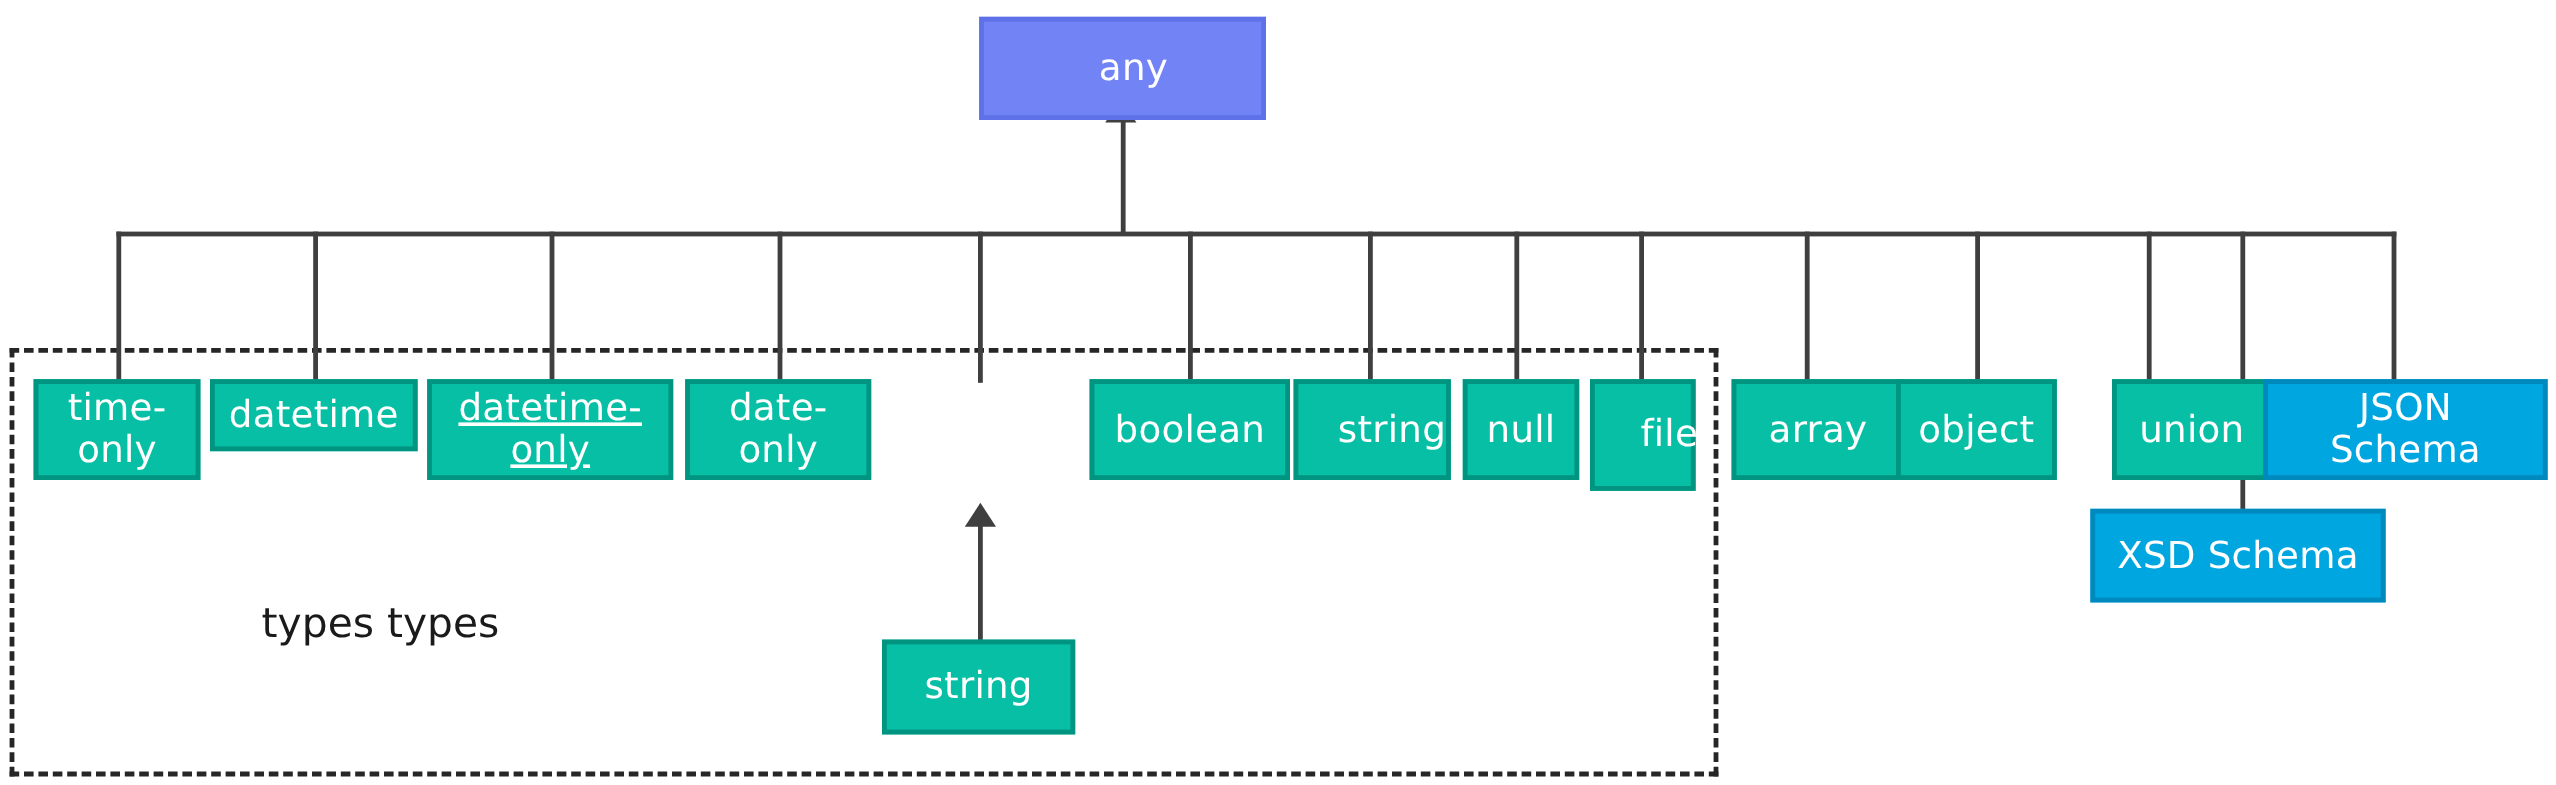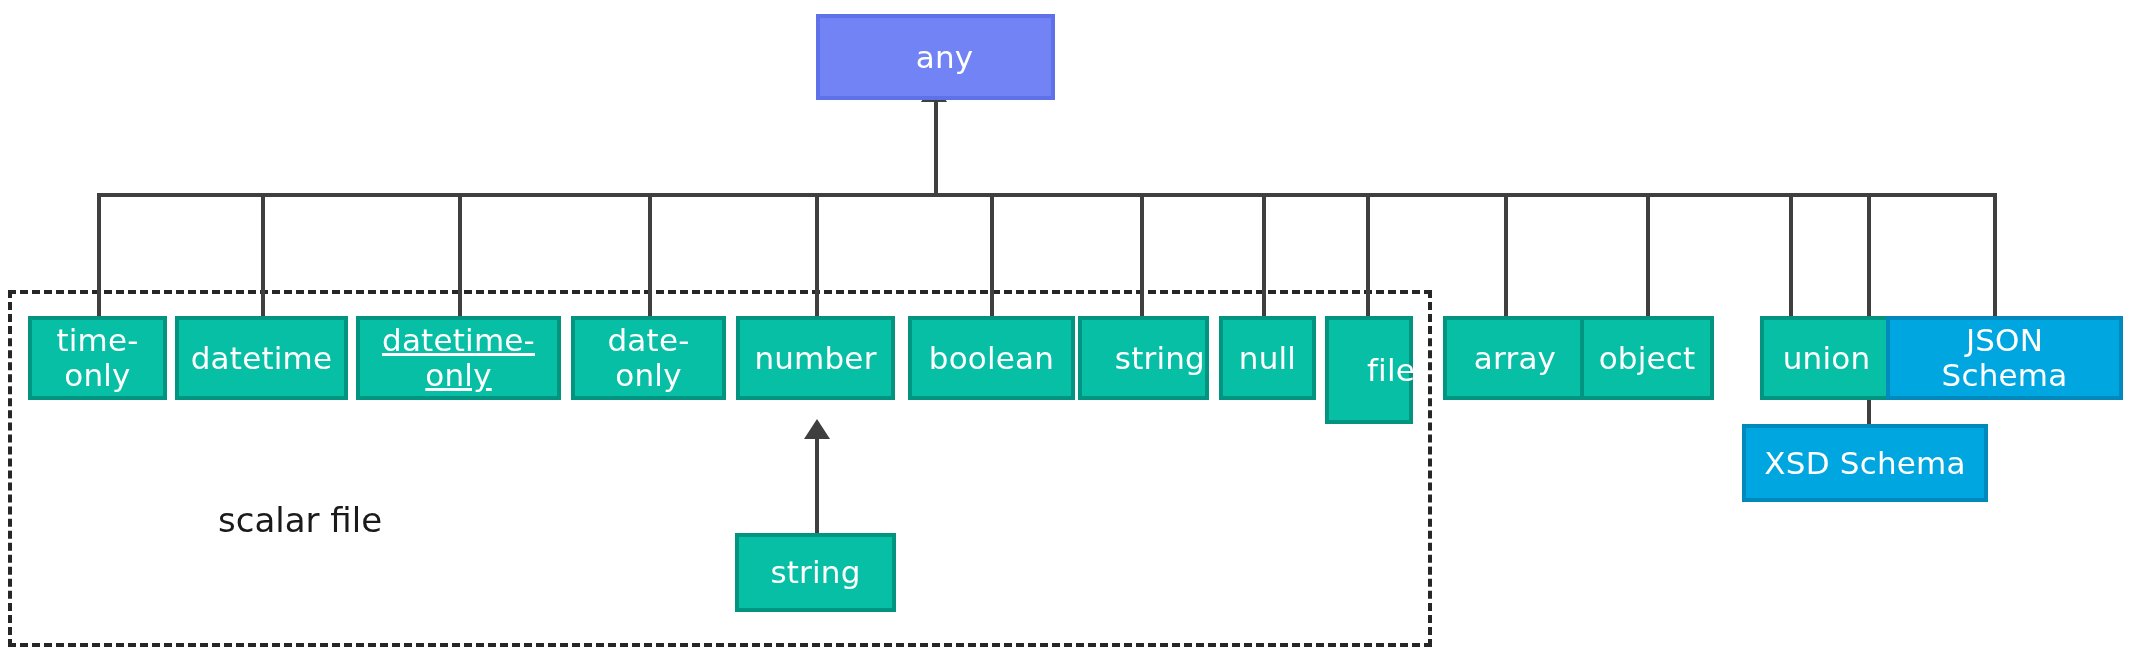--- a/index.html
+++ b/index.html
@@ -80,21 +80,21 @@
     font-size: 34px;
     white-space: nowrap;
   }
 </style>
 </head>
 <body>
 
 <div id="stage">
 
   <div class="group-frame" style="left:8px; top:290px; width:1424px; height:357px;"></div>
-  <div class="group-label" style="left:218px; top:500px;">scalar file</div>
+  <div class="group-label" style="left:218px; top:500px;">types types</div>
 
   <div class="vline" style="left:934px; top:100px; height:95px;"></div>
   <div class="arrowhead" style="left:921px; top:82px;"></div>
 
   <div class="hline" style="left:97px; top:193px; width:1900px;"></div>
 
   <div class="vline" style="left:97px;  top:193px; height:126px;"></div>
   <div class="vline" style="left:261px; top:193px; height:126px;"></div>
   <div class="vline" style="left:458px; top:193px; height:126px;"></div>
   <div class="vline" style="left:648px; top:193px; height:126px;"></div>
@@ -114,51 +114,48 @@
 
   <div class="node periwinkle" style="left:816px; top:14px; width:239px; height:86px;padding-left:18px;">
     <span style="white-space:pre-line;">any</span>
   </div>
 
   <div class="node teal" style="left:28px; top:316px; width:139px; height:84px;">
     <span style="white-space:pre-line;">time-
 only</span>
   </div>
 
-  <div class="node teal" style="left:175px; top:316px; width:173px; height:84px;">
+  <div class="node teal" style="left:175px; top:316px; width:173px; height:60px;">
     <span style="white-space:pre-line;">datetime</span>
   </div>
 
   <div class="node teal" style="left:356px; top:316px; width:205px; height:84px;">
     <span style="white-space:pre-line;text-decoration:underline;">datetime-
 only</span>
   </div>
 
   <div class="node teal" style="left:571px; top:316px; width:155px; height:84px;">
     <span style="white-space:pre-line;">date-
 only</span>
   </div>
 
-  <div class="node teal" style="left:736px; top:316px; width:159px; height:84px;">
-    <span style="white-space:pre-line;">number</span>
-  </div>
 
   <div class="node teal" style="left:908px; top:316px; width:167px; height:84px;">
     <span style="white-space:pre-line;">boolean</span>
   </div>
 
   <div class="node teal" style="left:1078px; top:316px; width:131px; height:84px;justify-content:flex-end;">
     <span style="white-space:pre-line;">string</span>
   </div>
 
   <div class="node teal" style="left:1219px; top:316px; width:97px; height:84px;">
     <span style="white-space:pre-line;">null</span>
   </div>
 
-  <div class="node teal" style="left:1325px; top:316px; width:88px; height:108px;padding-left:44px;">
+  <div class="node teal" style="left:1325px; top:316px; width:88px; height:93px;padding-left:44px;">
     <span style="white-space:pre-line;">file</span>
   </div>
 
   <div class="node teal" style="left:1443px; top:316px; width:144px; height:84px;">
     <span style="white-space:pre-line;">array</span>
   </div>
 
   <div class="node teal" style="left:1580px; top:316px; width:134px; height:84px;">
     <span style="white-space:pre-line;">object</span>
   </div>

